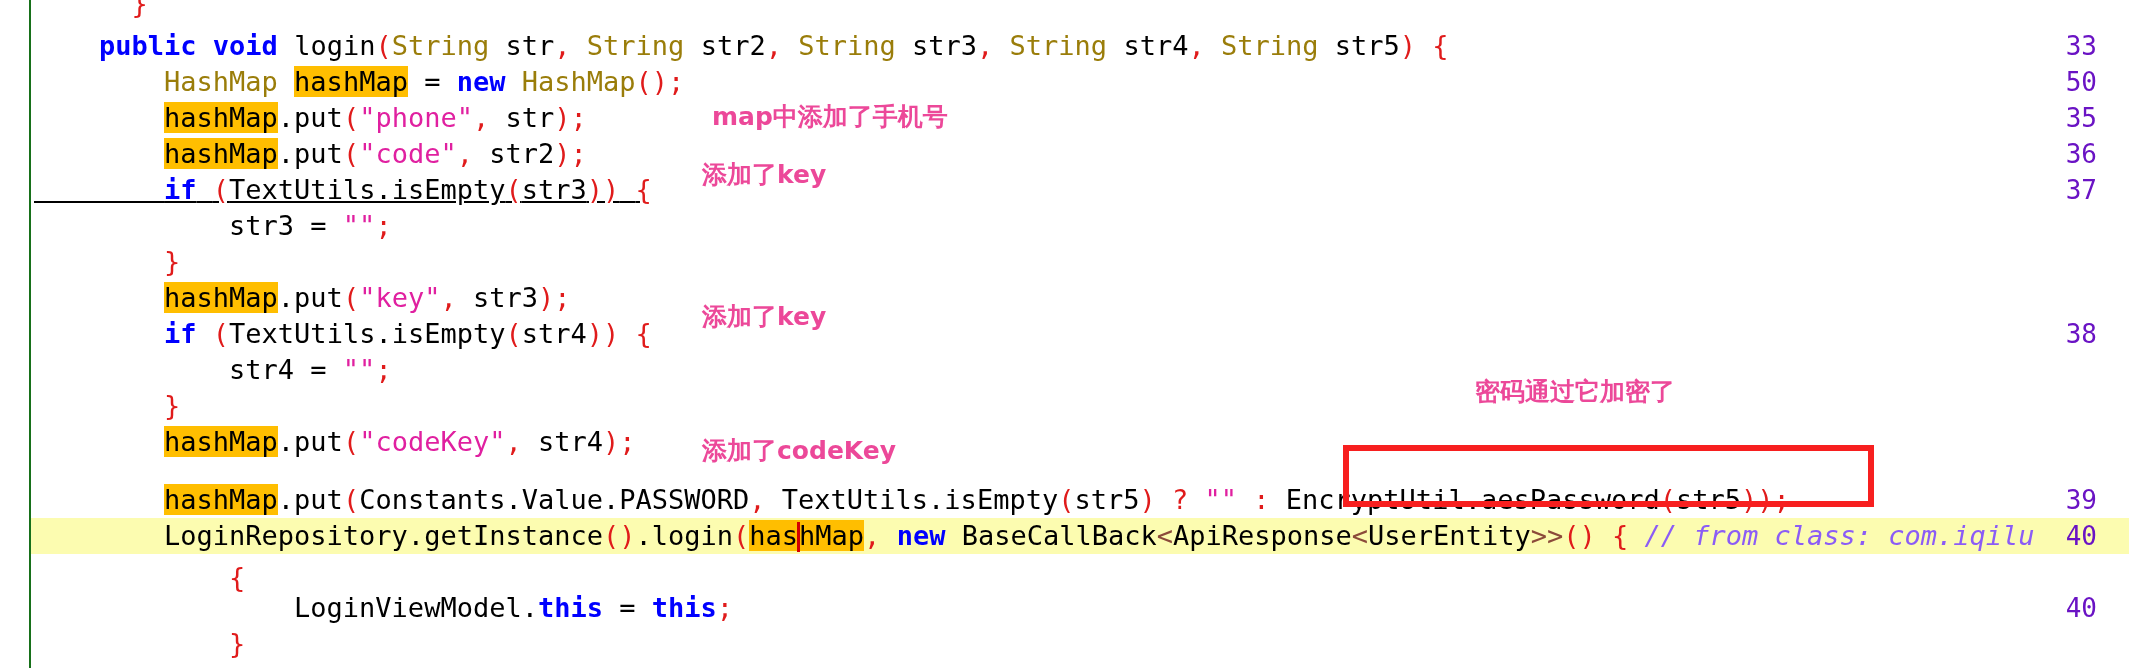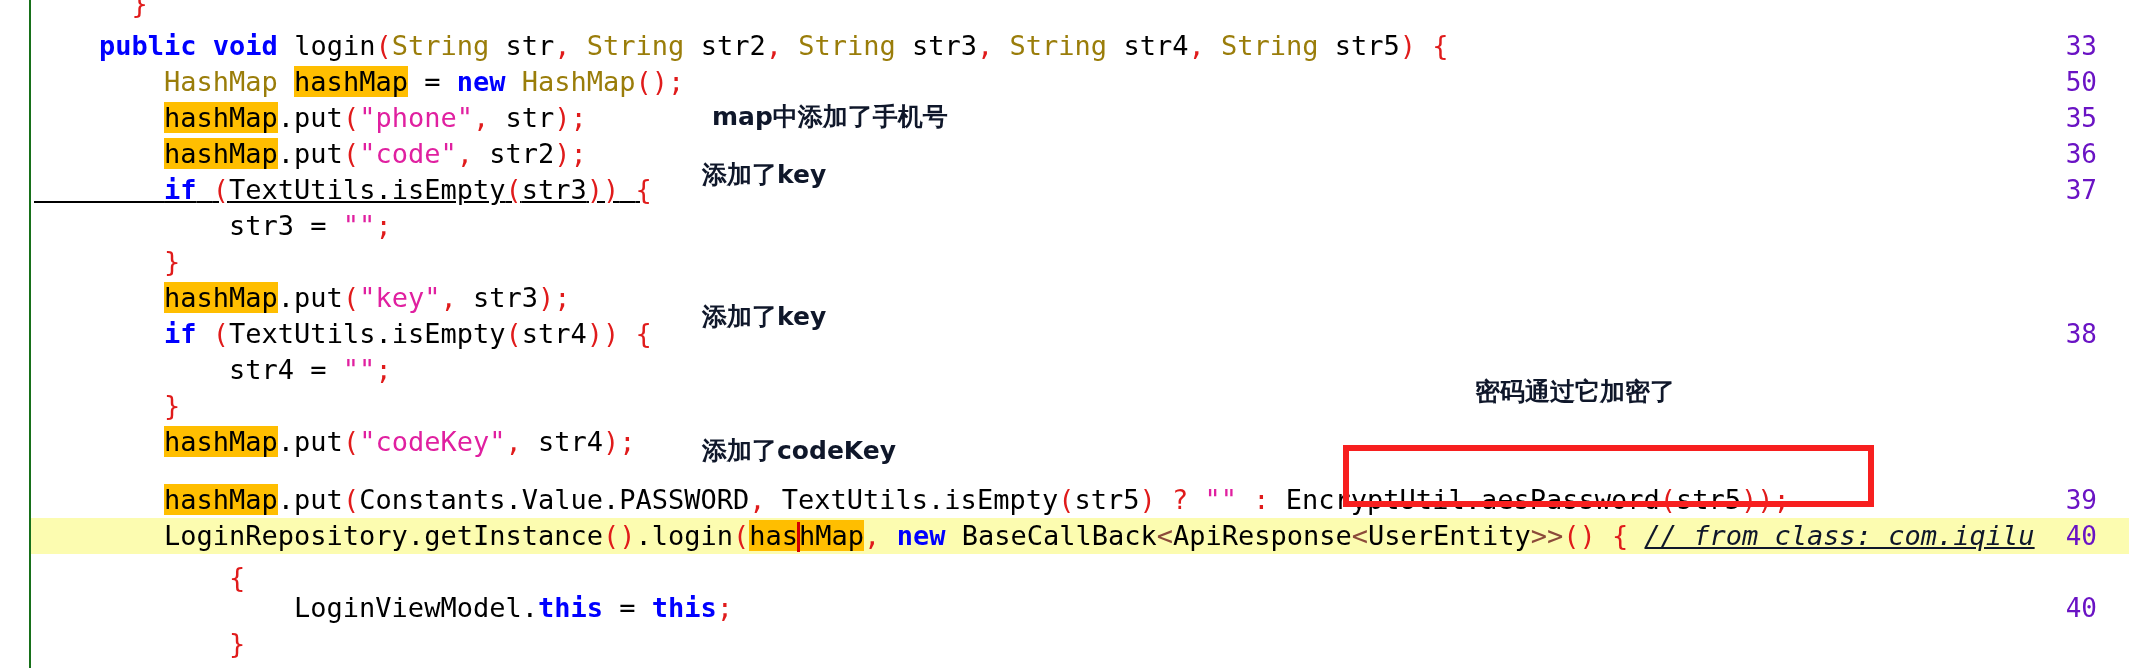--- a/index.html
+++ b/index.html
@@ -83,21 +83,21 @@
     background: #fcfcb0;
     z-index: 1;
   }
 
   
   .kw      { color: #0000ff; font-weight: bold; }
   .type    { color: #9a7d0a; }
   .str     { color: #e020a0; }
   .punct   { color: #e01b1b; }
   .gen     { color: #8b4a3a; }
-  .cmt     { color: #0f172a; font-style: italic; text-decoration: underline; }
+  .cmt     { color: #8b5cf6; font-style: italic; }
   .plain   { color: #000000; }
 
   
   .hl {
     background: #ffbe00;
     color: #000000;
     padding: 0;
   }
 
   
@@ -106,21 +106,21 @@
     width: 0;
     border-left: 3px solid #d30000;
     height: 30px;
     vertical-align: -7px;
     margin: 0 -1px;
   }
 
   
   .annot {
     position: absolute;
-    color: #0f172a;
+    color: #ec4899;
     font-family: "DejaVu Sans", sans-serif;
     font-size: 25px;
     font-weight: 600;
     white-space: nowrap;
     z-index: 6;
   }
 
   
   #callout-box {
     position: absolute;

